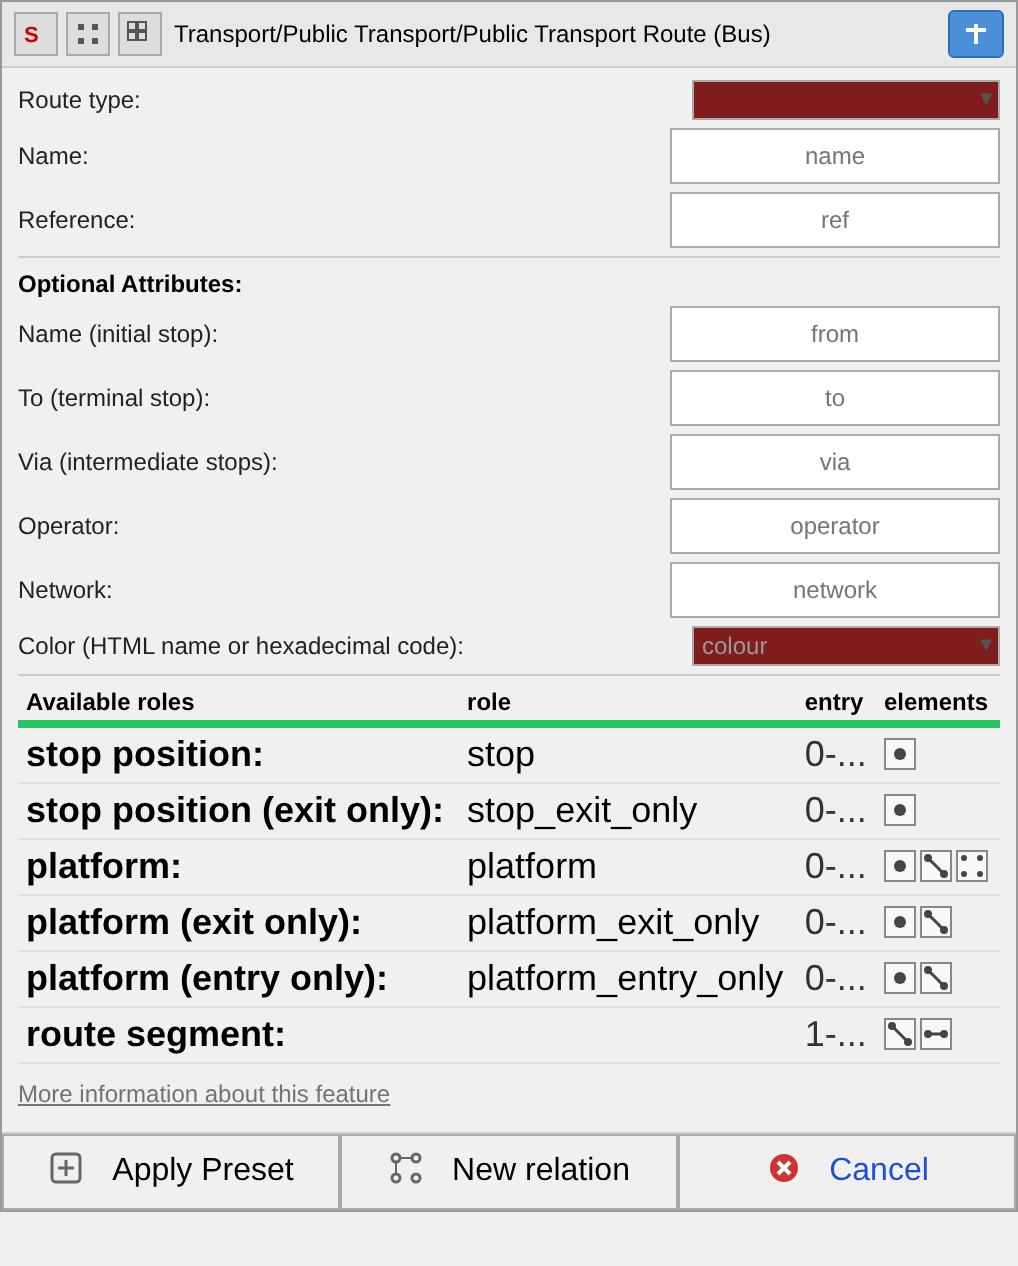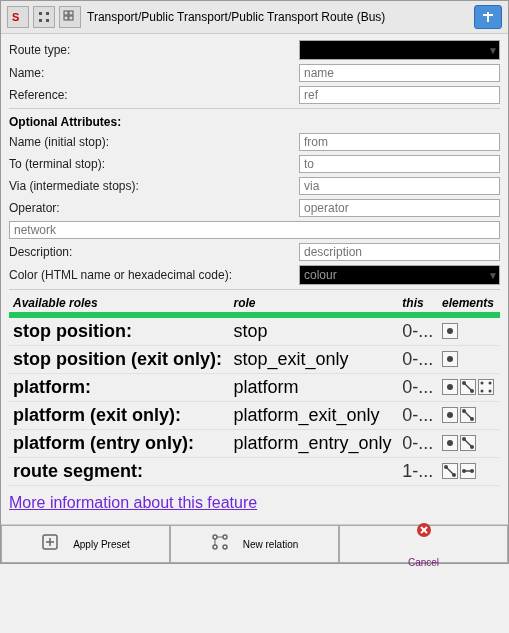--- a/index.html
+++ b/index.html
@@ -56,45 +56,47 @@
       color: white;
       font-size: 14px;
     }
     .content {
       padding: 6px 8px;
     }
     .form-row {
       display: flex;
       align-items: center;
       margin-bottom: 4px;
+      gap: 47px;
     }
     .form-label {
       width: 290px;
       font-size: 12px;
       color: #222;
     }
     .form-input {
       flex: 1;
-      height: 18px;
+      height: 28px;
       border: 1px solid #aaa;
       background: white;
       padding: 0 4px;
       font-size: 12px;
       color: #999;
+      text-align: center;
     }
     .select-wrapper {
       flex: 1;
       display: flex;
       position: relative;
     }
     .select-wrapper select {
       width: 100%;
       height: 20px;
       border: 1px solid #aaa;
-      background: #000000;
+      background: #7f1d1d;
       font-size: 12px;
       color: #999;
       appearance: none;
       padding: 0 4px;
     }
     .select-arrow {
       position: absolute;
       right: 2px;
       top: 50%;
       transform: translateY(-50%);
@@ -115,22 +117,21 @@
     .roles-table {
       width: 100%;
       border-collapse: collapse;
       margin-top: 4px;
     }
     .roles-table th {
       text-align: left;
       font-size: 12px;
       font-weight: bold;
       padding: 2px 4px;
-      border-bottom: 6px solid #22c55e;
-      font-style: italic;
+      border-bottom: 4px solid #22c55e;
     }
     .roles-table td {
       font-size: 18px;
       padding: 3px 4px;
       vertical-align: middle;
     }
     .roles-table tr {
       border-bottom: 1px solid #e0e0e0;
     }
     .icon-dot {
@@ -141,50 +142,49 @@
       height: 16px;
       border: 1px solid #888;
       background: #f8f8f8;
       margin-right: 1px;
     }
     .icons-group {
       display: inline-flex;
       gap: 1px;
     }
     .more-info-link {
-      color: #6d28d9;
+      color: #737373;
       text-decoration: underline;
-      font-size: 16px;
+      font-size: 12px;
       cursor: pointer;
       display: block;
       margin: 8px 0 6px 0;
     }
     .bottom-buttons {
       display: flex;
       border-top: 1px solid #ccc;
       background: #e8e8e8;
     }
     .bottom-btn {
       flex: 1;
       height: 38px;
       border: 1px solid #aaa;
       background: #f0f0f0;
-      font-size: 10px;
+      font-size: 16px;
       cursor: pointer;
       display: flex;
       align-items: center;
       justify-content: center;
       gap: 14px;
     }
     .btn-icon {
       font-size: 16px;
     }
     .cancel-btn {
-      color: #701a75;
-      flex-direction: column;
+      color: #1d4ed8;
     }
     .count-col {
       color: #333;
       min-width: 35px;
     }
   </style>
 </head>
 <body>
 
 <div class="window">
@@ -262,46 +262,43 @@
       <span class="form-label">Via (intermediate stops):</span>
       <input class="form-input" type="text" placeholder="via" style="">
     </div>
 
     <div class="form-row">
       <span class="form-label">Operator:</span>
       <input class="form-input" type="text" placeholder="operator" style="">
     </div>
 
     <div class="form-row">
+      <span class="form-label">Network:</span>
       <input class="form-input" type="text" placeholder="network" style="">
     </div>
 
-    <div class="form-row">
-      <span class="form-label">Description:</span>
-      <input class="form-input" type="text" placeholder="description" style="">
-    </div>
 
     <div class="form-row">
       <span class="form-label">Color (HTML name or hexadecimal code):</span>
       <div class="select-wrapper">
         <select style="color:#999;">
           <option value="colour">colour</option>
         </select>
         <span class="select-arrow">▼</span>
       </div>
     </div>
 
     <hr class="divider">
 
     <table class="roles-table">
       <thead>
         <tr>
           <th>Available roles</th>
           <th>role</th>
-          <th>this</th>
+          <th>entry</th>
           <th>elements</th>
         </tr>
       </thead>
       <tbody>
 
         <tr>
           <td><b>stop position:</b></td>
           <td>stop</td>
           <td class="count-col">0-...</td>
           <td>

